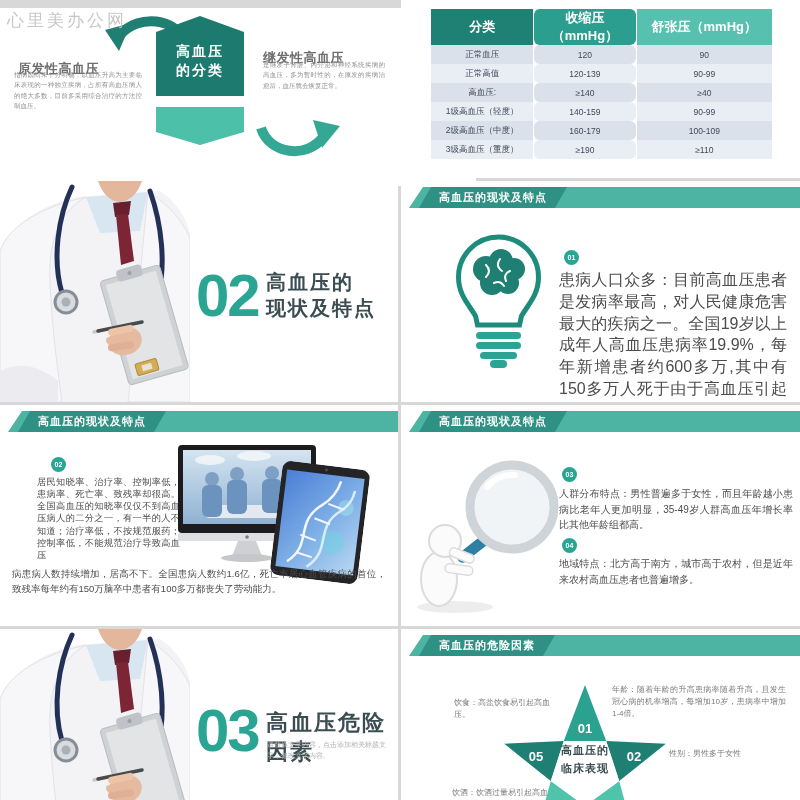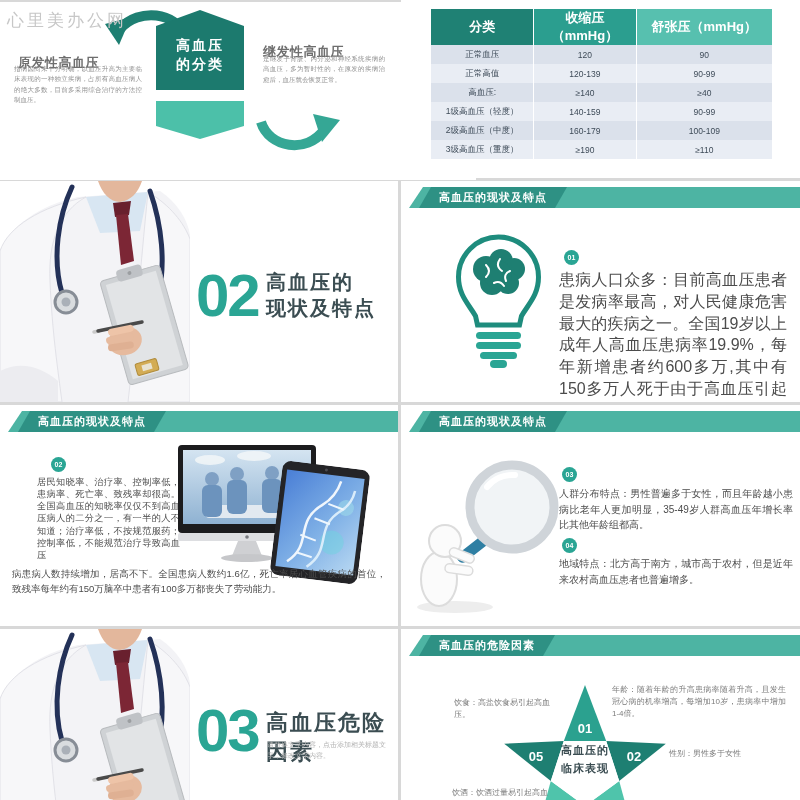--- a/index.html
+++ b/index.html
@@ -1,19 +1,19 @@
 <!DOCTYPE html>
 <html><head>
 <meta charset="utf-8">
 <style>
   *{box-sizing:border-box;margin:0;padding:0;}
   body{background:#9a9a9a;font-family:"Liberation Sans",sans-serif;}
   .page{position:relative;width:800px;height:800px;margin:0 auto;background:#d8d8d8;overflow:hidden;}
   .slide{position:absolute;background:#ffffff;overflow:hidden;}
-  #s1{left:0;top:2px;width:476px;height:178px;}
+  #s1{left:0;top:8px;width:476px;height:178px;}
   #s2{left:401;top:0;}
   #s2{left:401px;top:0;width:399px;height:178px;}
   #s3{left:0;top:181px;width:398px;height:221px;}
   #s4{left:401px;top:181px;width:399px;height:221px;}
   #s5{left:0;top:405px;width:398px;height:221px;}
   #s6{left:401px;top:405px;width:399px;height:221px;}
   #s7{left:0;top:629px;width:398px;height:221px;}
   #s8{left:401px;top:629px;width:399px;height:221px;}
 
   .watermark{position:absolute;left:7px;top:9px;z-index:60;font-size:17px;letter-spacing:3px;color:#c7c7c7;}
@@ -26,21 +26,21 @@
   .hex-bottom{position:absolute;left:156px;top:99px;width:88px;height:38px;background:#4cc0a9;
     clip-path:polygon(0 0,100% 0,100% 66%,50% 100%,0 66%);}
   .tinyhead{position:absolute;font-size:13px;font-weight:bold;color:#6e6e6e;letter-spacing:.5px;}
   .tinybody{position:absolute;font-size:6.5px;color:#909090;line-height:1.6;text-align:justify;}
 
   
   .tbl{position:absolute;left:30px;top:9px;width:341px;display:table;}
   .trow{display:table-row;}
   .tc{display:table-cell;text-align:center;vertical-align:middle;font-size:8.5px;color:#3e4b58;height:19px;border-left:1px solid #fff;}
   .tc:first-child{border-left:none;}
-  .c1{width:30%;}.c2{width:30%;}.c3{width:40%;}
+  .c1{width:30%;}.c2{width:30%;border-radius:6px;}.c3{width:40%;}
   .thead .tc{height:15px;color:#fff;font-weight:bold;font-size:13px;}
   .th1{background:#1f8174;}.th2{background:#2b9e8f;}.th3{background:#57c0af;}
   .r-odd .tc{background:#dbe1eb;}
   .r-even .tc{background:#e9edf4;}
 
   
   .doctor{position:absolute;left:0;top:0;width:190px;height:221px;}
   .bignum{position:absolute;font-size:60px;font-weight:bold;color:#2aa594;line-height:1;letter-spacing:-2px;}
   .sectitle{position:absolute;font-size:20px;font-weight:bold;color:#3b4d52;line-height:1.3;letter-spacing:2px;}
   .banner{position:absolute;top:6px;left:8px;right:0;height:21px;background:#4db4a3;

